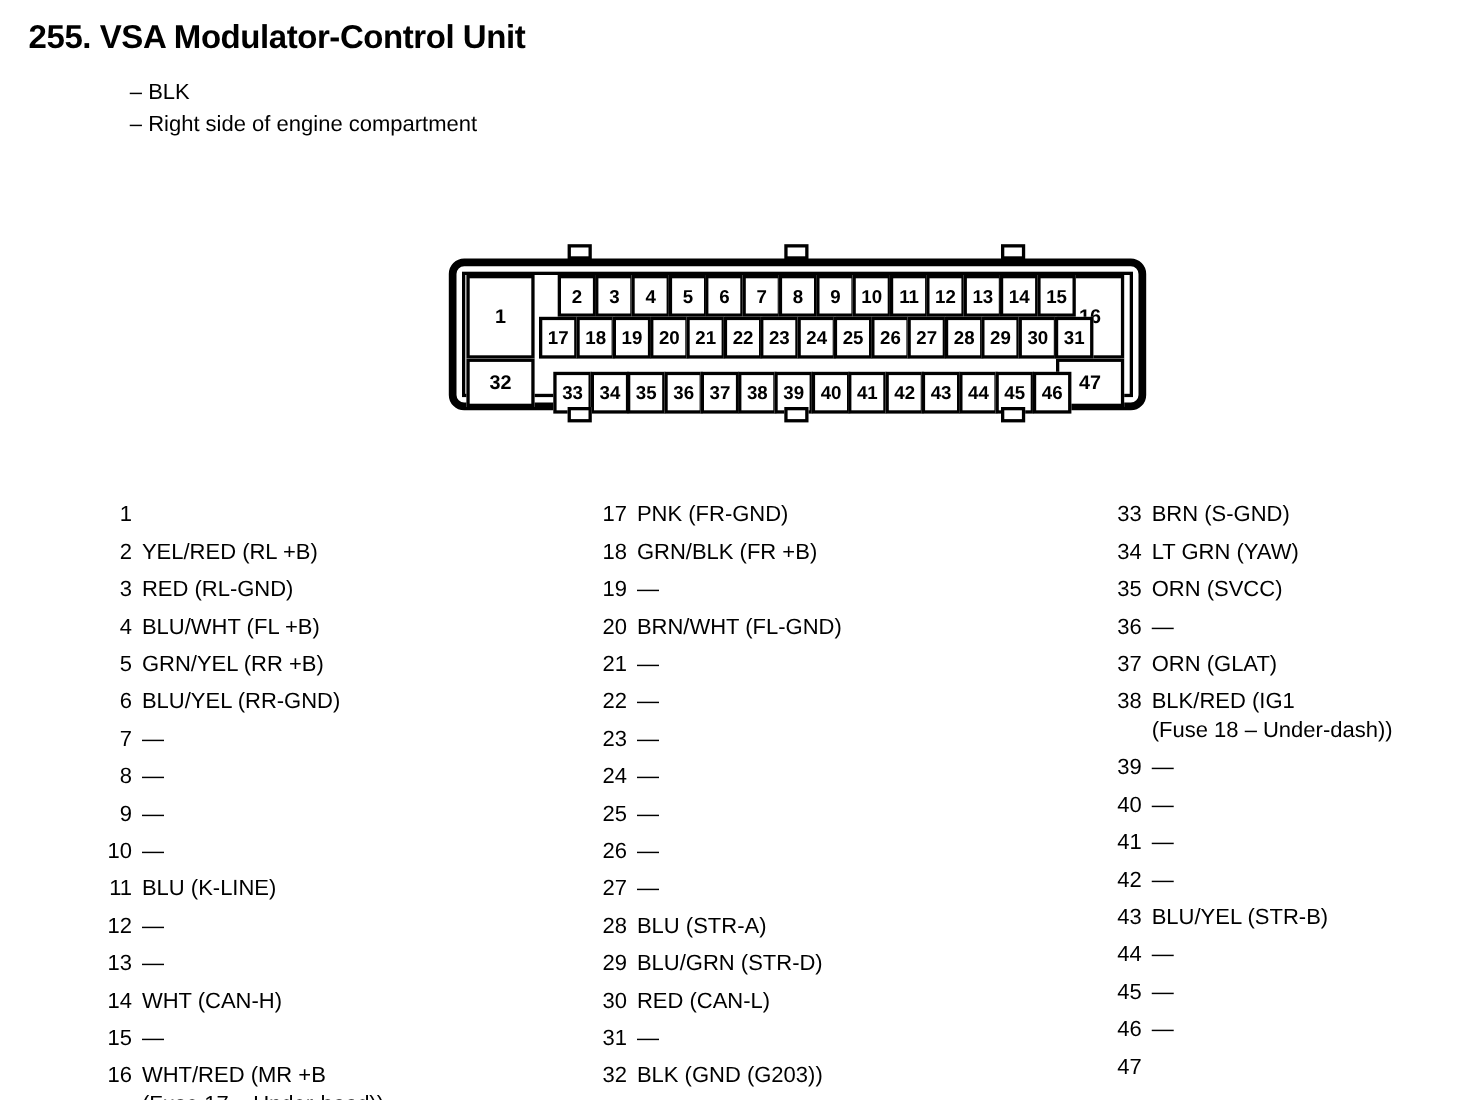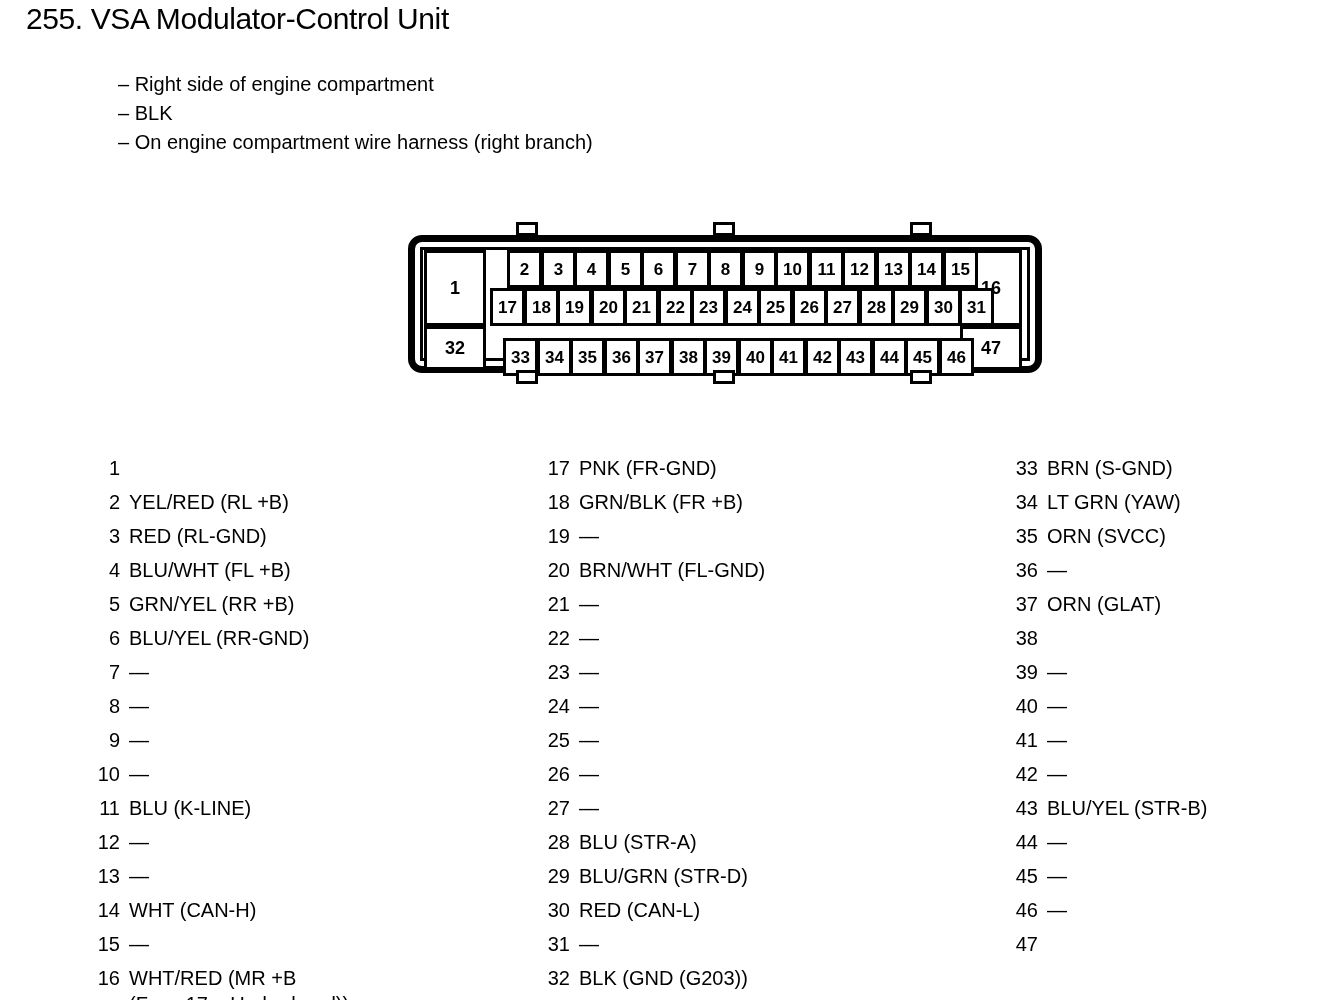--- a/index.html
+++ b/index.html
@@ -18,23 +18,23 @@
 
   
   #header {
     position: absolute;
     left: 0; top: 0;
     width: 1328px;
   }
   #page-title {
     position: absolute;
     left: 26px;
-    top: 2px;
+    top: 18px;
     font-size: 30px;
-    font-weight: normal;
+    font-weight: bold;
     letter-spacing: -0.4px;
     white-space: nowrap;
   }
   #subtitle-list {
     position: absolute;
     left: 118px;
     top: 70px;
     font-size: 20px;
     line-height: 29px;
   }
@@ -138,23 +138,22 @@
     white-space: pre-line;
   }
   .pin-entry.two-line { margin-bottom: 8px; }
 </style>
 </head>
 <body>
 
 <div id="header">
   <div id="page-title">255. VSA Modulator-Control Unit</div>
   <div id="subtitle-list">
+    <div class="subtitle-line">– BLK</div>
     <div class="subtitle-line">– Right side of engine compartment</div>
-    <div class="subtitle-line">– BLK</div>
-    <div class="subtitle-line">– On engine compartment wire harness (right branch)</div>
   </div>
 </div>
 
 <div id="connector">
   <div class="tab top t1"></div>
   <div class="tab top t2"></div>
   <div class="tab top t3"></div>
 
   <div id="connector-shell"></div>
   <div id="connector-inner"></div>
@@ -363,20 +362,22 @@
       <div class="pin-entry">
         <span class="pin-num">36</span>
         <span class="pin-desc">—</span>
       </div>
       <div class="pin-entry">
         <span class="pin-num">37</span>
         <span class="pin-desc">ORN (GLAT)</span>
       </div>
       <div class="pin-entry two-line">
         <span class="pin-num">38</span>
+        <span class="pin-desc">BLK/RED (IG1
+(Fuse 18 – Under-dash))</span>
       </div>
       <div class="pin-entry">
         <span class="pin-num">39</span>
         <span class="pin-desc">—</span>
       </div>
       <div class="pin-entry">
         <span class="pin-num">40</span>
         <span class="pin-desc">—</span>
       </div>
       <div class="pin-entry">

